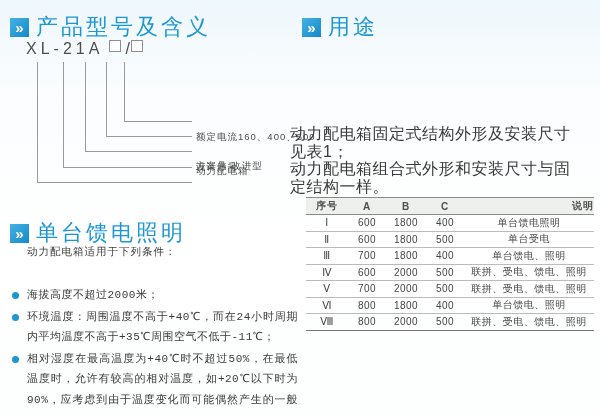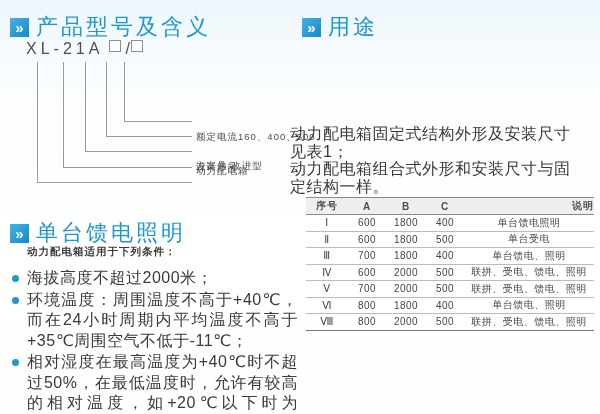--- a/index.html
+++ b/index.html
@@ -29,23 +29,23 @@
   .usage-par { position:absolute; left:302px; top:30px; width:293px; font-size:11px; line-height:20px; color:#3a3a3a; text-indent:2em; letter-spacing:0.5px; text-align:justify; }
   .usage-notes { position:absolute; left:290px; top:125px; width:292px; font-size:16px; line-height:17.5px; color:#3a3a3a; letter-spacing:0.5px; }
   
   .dim-table { position:absolute; left:306px; top:197px; width:288px; border-collapse:collapse; font-size:10px; color:#444; }
   .dim-table th { font-weight:bold; color:#4f4f4f; background:#edf0ed; border-top:1px solid #8a8a8a; border-bottom:1px solid #8a8a8a; height:17px; letter-spacing:1px; }
   .dim-table td { text-align:center; height:16.5px; border-bottom:1px solid #b9bdb9; letter-spacing:0.5px; }
   .dim-table tr:last-child td { border-bottom:1.5px solid #777; }
   .col-sn { width:42px; } .col-a { width:38px; } .col-b { width:40px; } .col-c { width:38px; } .col-desc { width:130px;text-align:right; }
   
   .env-block { position:absolute; left:10px; top:245px; width:288px; }
-  .env-intro { font-size:10.5px; font-weight:bold; color:#3a3a3a; letter-spacing:1px; margin-left:17px; margin-bottom:9px; }
+  .env-intro { font-size:10.5px; font-weight:normal; color:#3a3a3a; letter-spacing:1px; margin-left:17px; margin-bottom:26px; }
   .env-list { list-style:none; }
-  .env-list li { position:relative; padding-left:17px; font-size:16px; line-height:20.5px; color:#3a3a3a; letter-spacing:0.5px; margin-bottom:1px; text-align:justify; }
+  .env-list li { position:relative; padding-left:17px; font-size:11px; line-height:20.5px; color:#3a3a3a; letter-spacing:0.5px; margin-bottom:1px; text-align:justify;font-family:Liberation Mono, monospace; }
   .bullet-dot { position:absolute; left:2px; top:7px; width:7px; height:7px; border-radius:50%; background:#1b97d4; }
 </style>
 </head>
 <body>
 
 <div class="page">
 
   <div class="sec-header" style="left:10px; top:12px;">
     <span class="hdr-icon">»</span>
     <span class="hdr-title">产品型号及含义</span>

